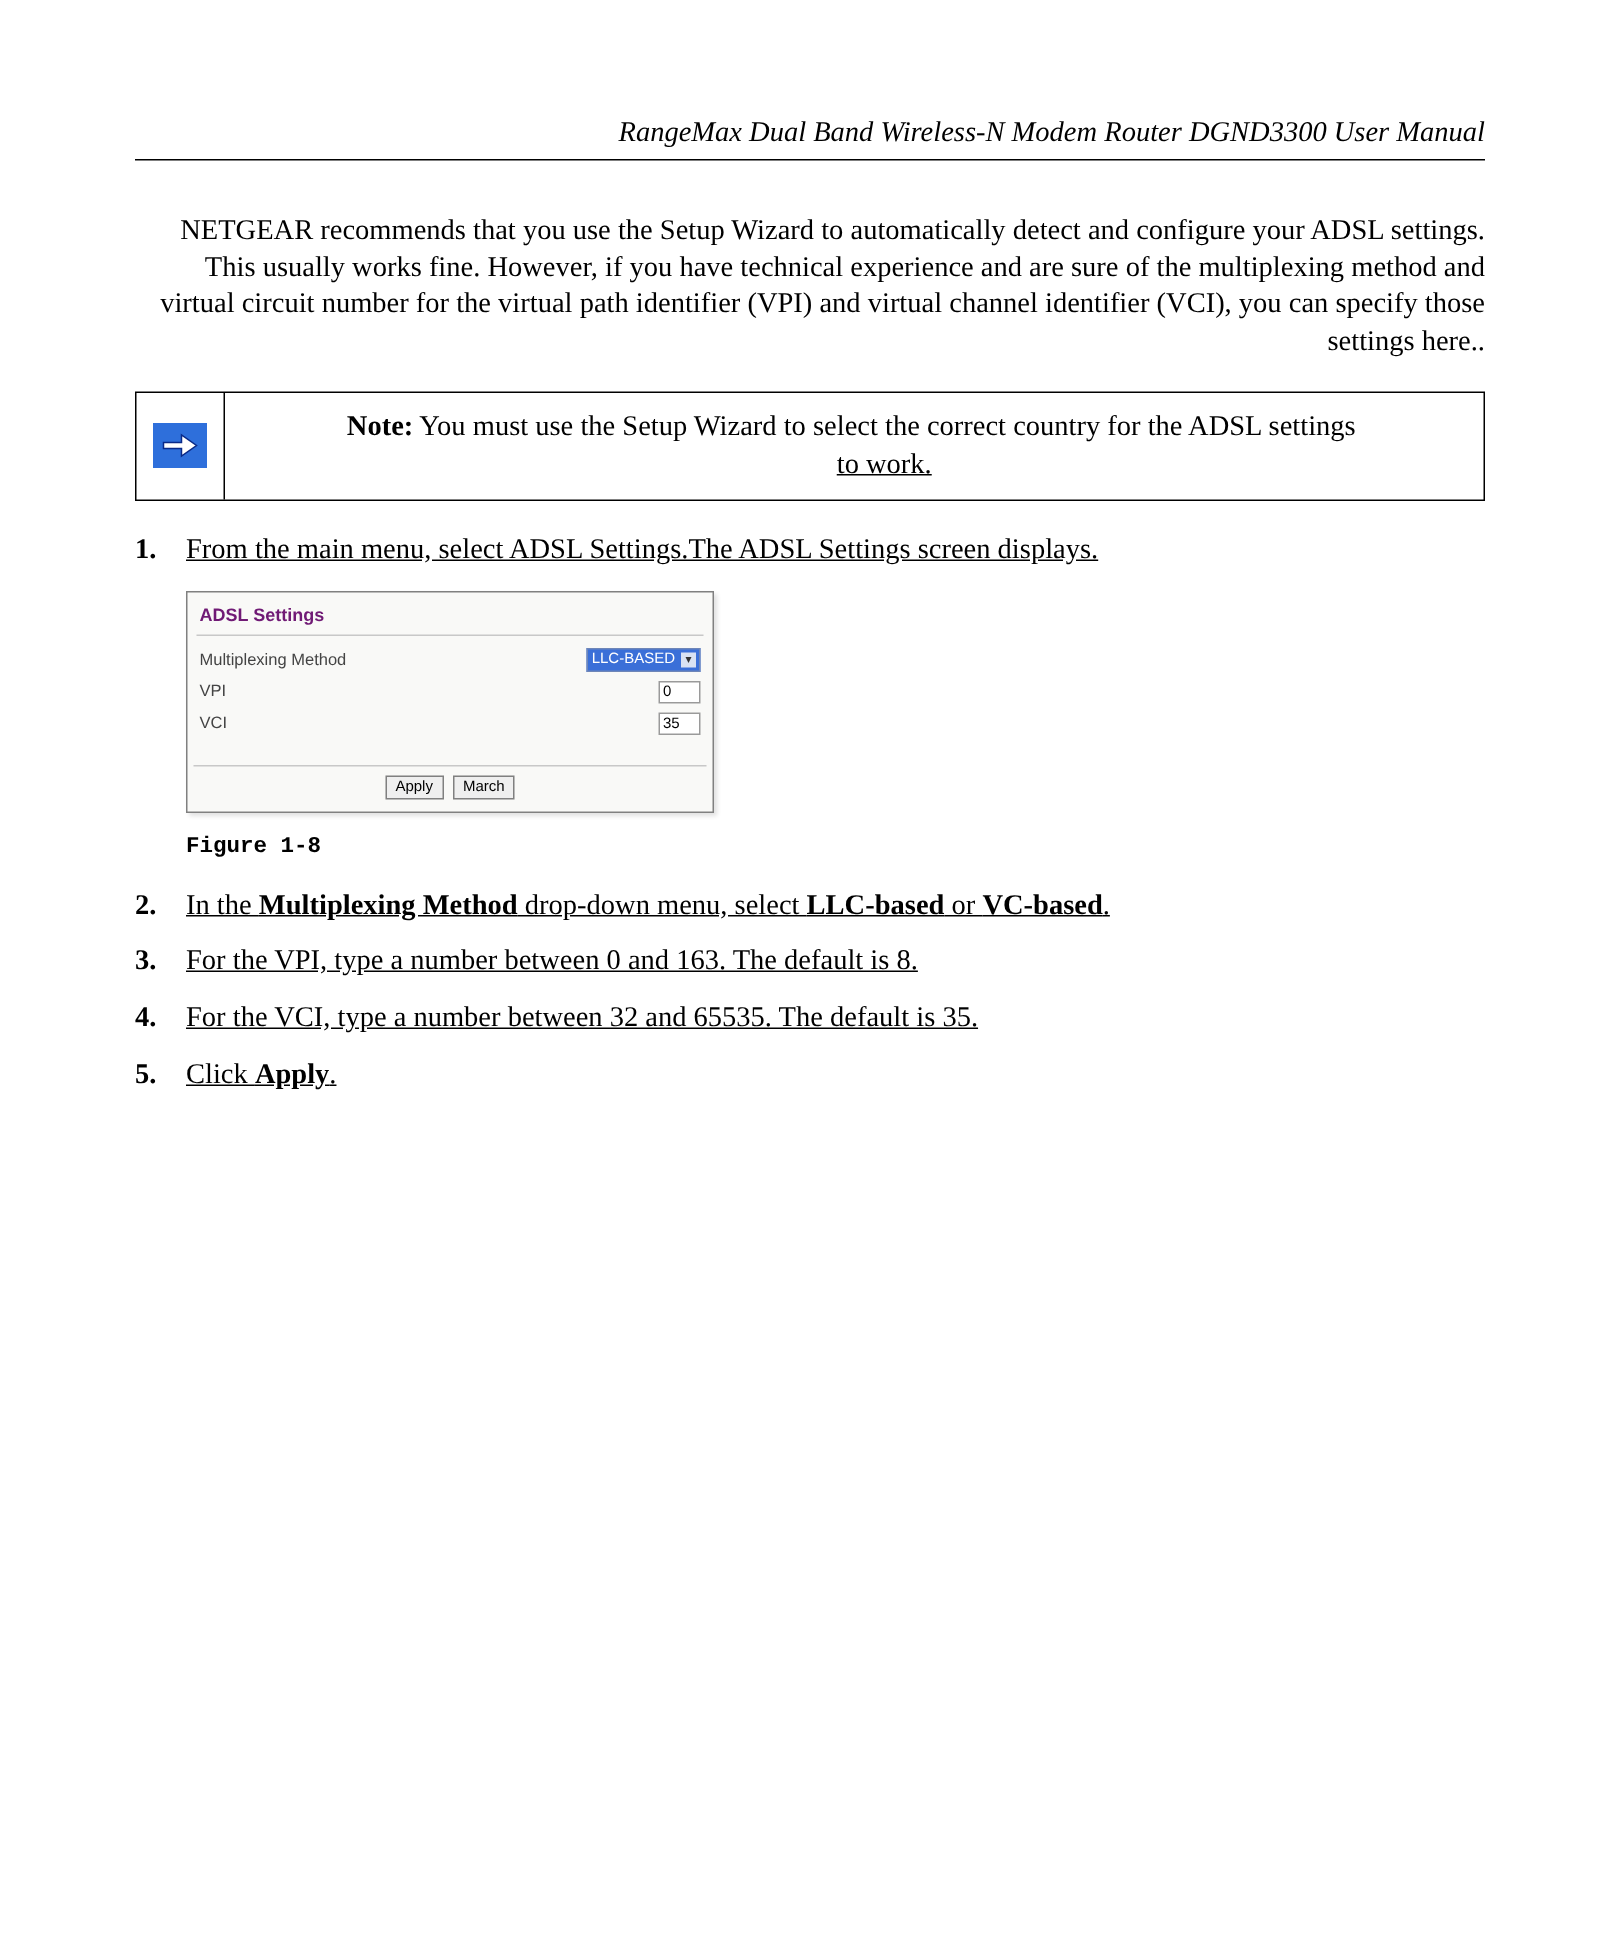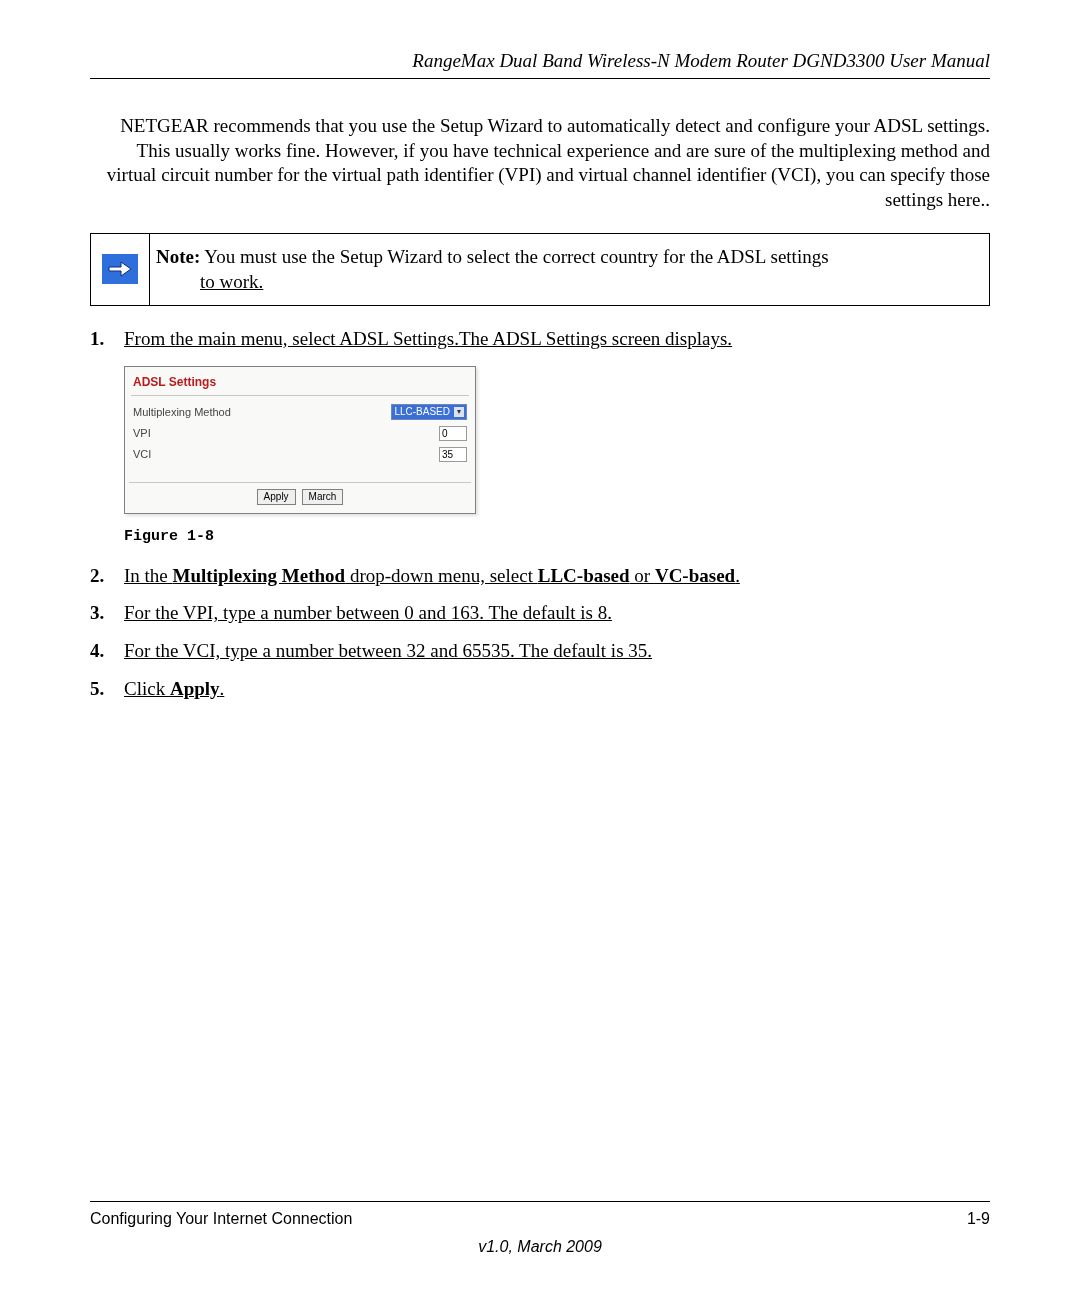--- a/index.html
+++ b/index.html
@@ -7,21 +7,21 @@
     font-size: 19px;
     color: #000;
     margin: 0;
     padding: 0;
     background: #fff;
   }
   .page {
     width: 1080px;
     height: 1296px;
     box-sizing: border-box;
-    padding: 50px 90px 30px 90px;
+    padding: 78px 90px 30px 90px;
     position: relative;
   }
   .header {
     text-align: right;
     font-style: italic;
     font-size: 19px;
     padding-bottom: 6px;
     border-bottom: 1px solid #000;
     margin-bottom: 35px;
   }
@@ -50,20 +50,21 @@
     position: relative;
     display:flex;
     align-items:center;
     justify-content:center;
   }
   .note-icon svg { display:block; }
   .note-text-cell {
     padding: 10px 10px 10px 6px;
     line-height: 1.35;
     flex:1;
+    text-align:center;
   }
   .note-text-cell b { font-weight: bold; }
   .note-indent { margin-left: 44px; text-decoration: underline; }
   ol.steps {
     list-style: none;
     padding-left: 0;
     margin: 10px 0 0 0;
   }
   ol.steps > li {
     display:flex;
@@ -84,21 +85,21 @@
   .screenshot {
     width: 350px;
     border: 1px solid #808080;
     background: #f9f9f7;
     font-family: Arial, sans-serif;
     font-size: 11px;
     color: #333;
     box-shadow: 2px 2px 3px rgba(0,0,0,0.12);
   }
   .ss-title {
-    color: #b91c1c;
+    color: #701a75;
     font-weight: bold;
     font-size: 12px;
     padding: 8px 8px 6px 8px;
   }
   .ss-hr {
     height:1px;
     background:#c8c8c8;
     margin:0 6px;
   }
   .ss-body {
@@ -266,21 +267,14 @@
       <span class="txt">For the VCI, type a number between 32 and 65535. The default is 35.</span>
     </li>
     <li>
       <span class="num">5.</span>
       <span class="txt">
         <span>Click </span><b>Apply</b><span>.</span>
       </span>
     </li>
   </ol>
 
-  <div class="footer">
-    <div class="footer-line">
-      <span>Configuring Your Internet Connection</span>
-      <span>1-9</span>
-    </div>
-    <div class="footer-version">v1.0, March 2009</div>
-  </div>
 
 </div>
 
 </body></html>

